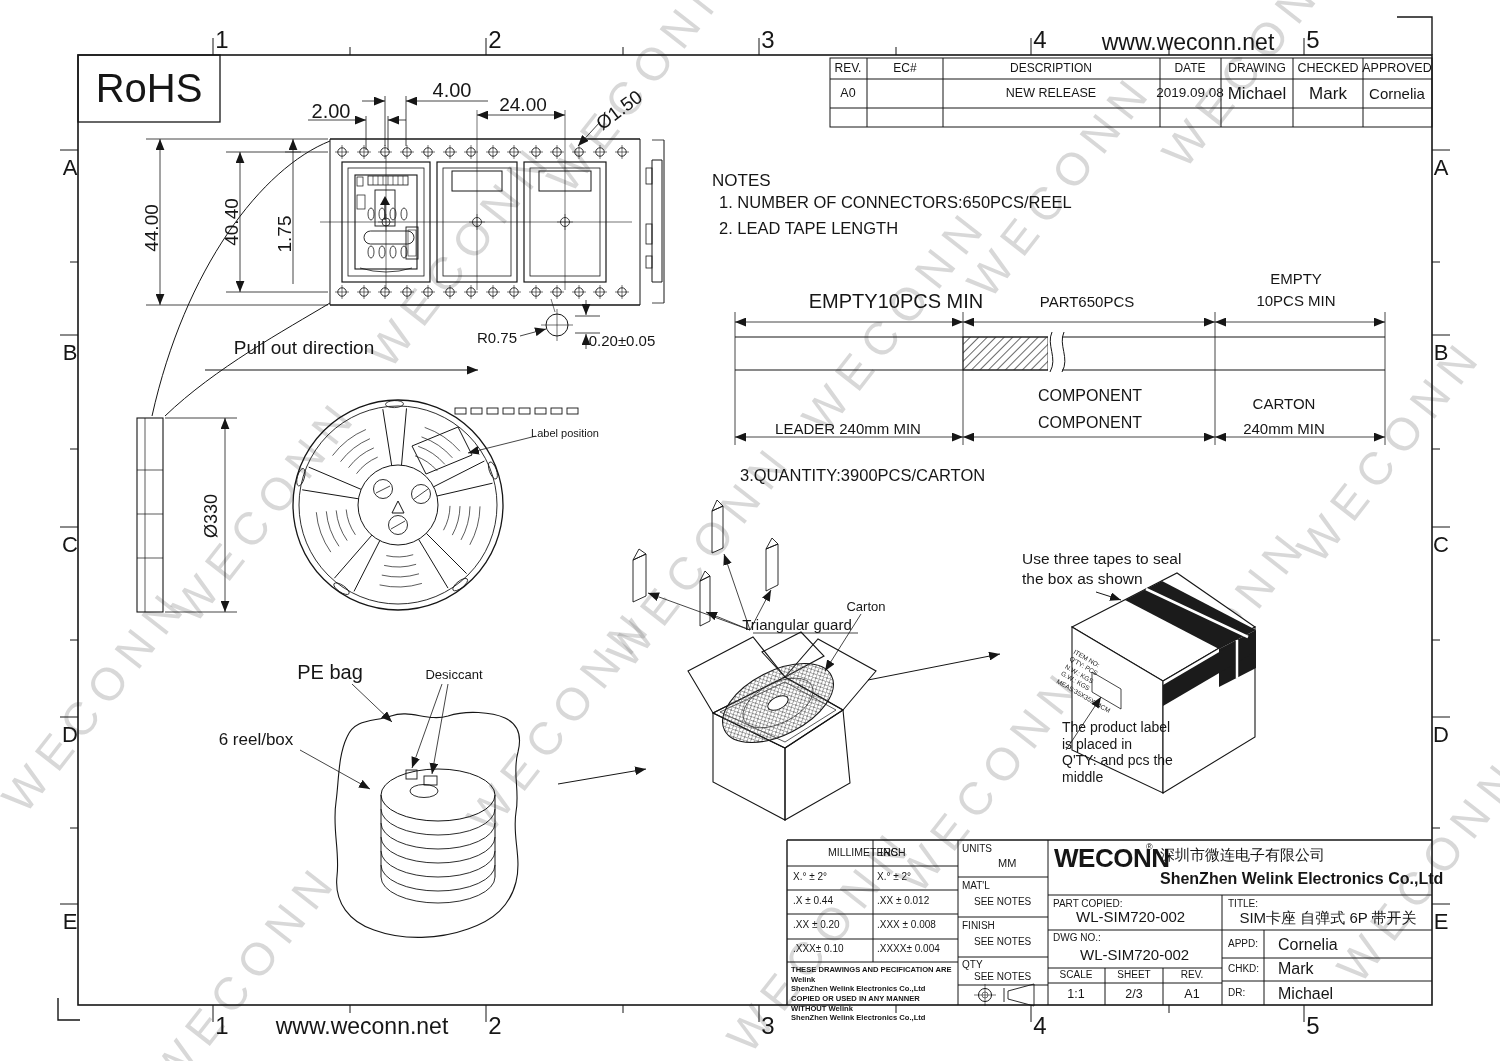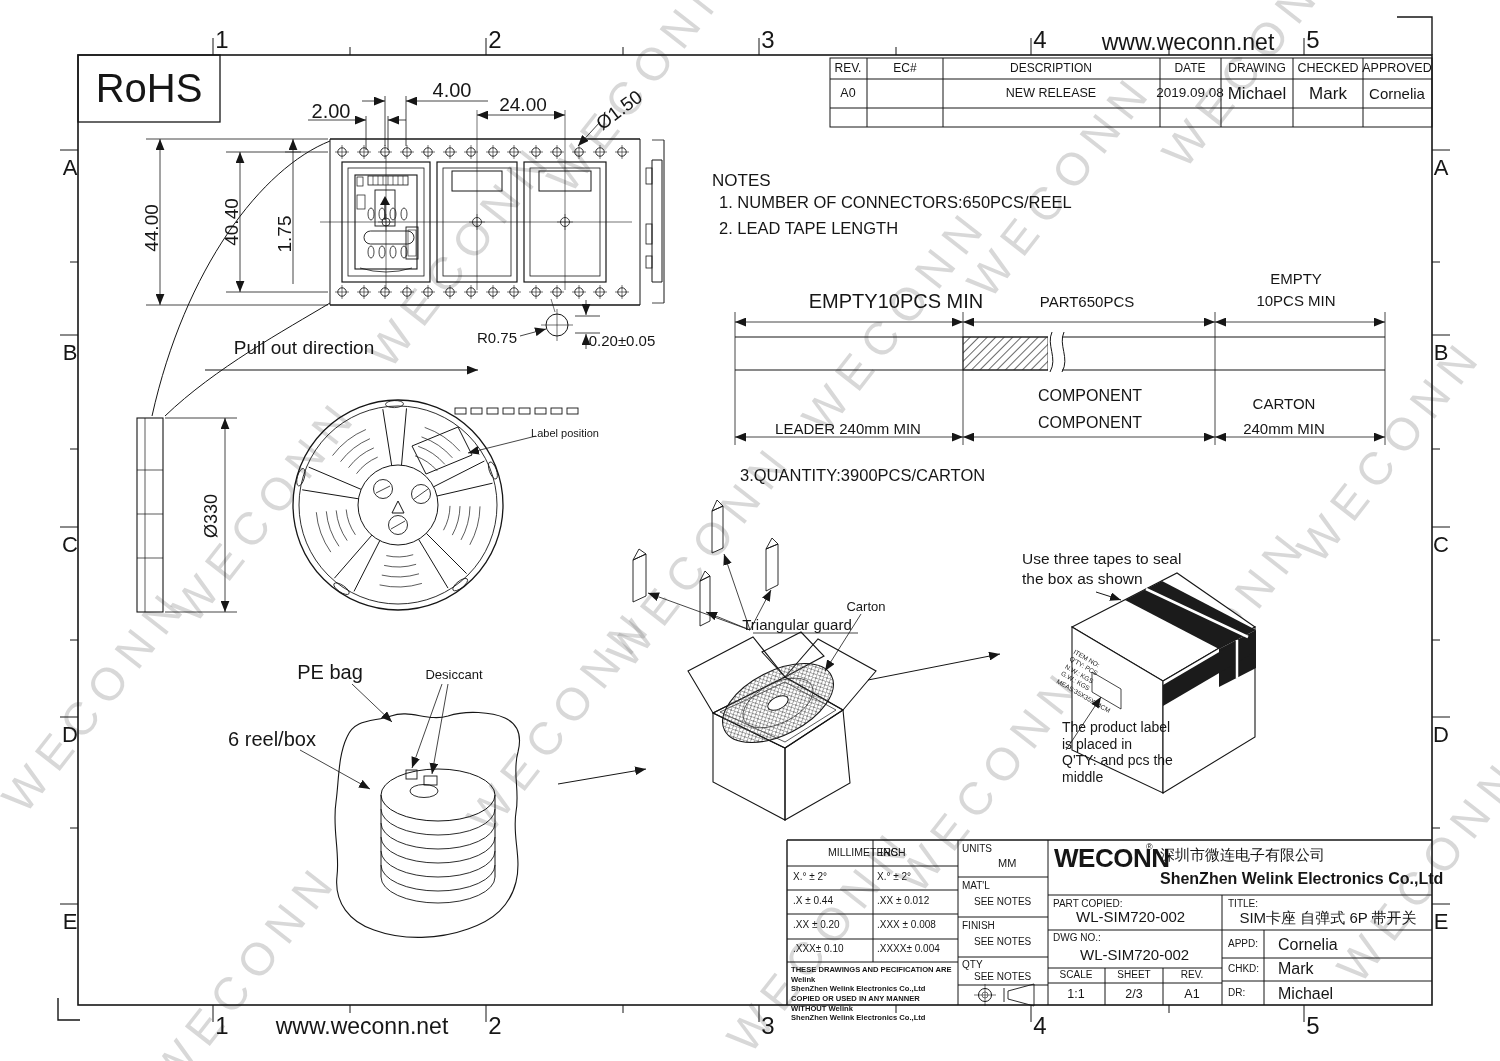--- a/index.html
+++ b/index.html
@@ -532,21 +532,21 @@
   <div class="t c" style="left:1296px;top:278px;font-size:15px">EMPTY</div>
   <div class="t c" style="left:1296px;top:300px;font-size:15px">10PCS MIN</div>
   <div class="t c" style="left:848px;top:428px;font-size:15px">LEADER 240mm MIN</div>
   <div class="t c" style="left:1090px;top:396px;font-size:16px">COMPONENT</div>
   <div class="t c" style="left:1090px;top:423px;font-size:16px">COMPONENT</div>
   <div class="t c" style="left:1284px;top:403px;font-size:15px">CARTON</div>
   <div class="t c" style="left:1284px;top:428px;font-size:15px">240mm MIN</div>
 
   <div class="t c" style="left:330px;top:672px;font-size:20px">PE bag</div>
   <div class="t c" style="left:454px;top:674px;font-size:13px">Desiccant</div>
-  <div class="t c" style="left:272px;top:739px;font-size:20px">6 reel/box</div>
+  <div class="t c" style="left:256px;top:739px;font-size:17px">6 reel/box</div>
   <div class="t c" style="left:797px;top:624px;font-size:15px">Triangular guard</div>
   <div class="t c" style="left:866px;top:606px;font-size:13px">Carton</div>
   <div class="t" style="left:1022px;top:551px;font-size:15.5px">Use three tapes to seal</div>
   <div class="t" style="left:1022px;top:571px;font-size:15.5px">the box as shown</div>
   <div class="t" style="left:1076px;top:648px;transform:rotate(30deg);transform-origin:left top;font-size:6.5px;line-height:1.3">
     <div>ITEM NO:</div>
     <div>Q'TY:   PCS</div>
     <div>N.W.:   KGS</div>
     <div>G.W.:   KGS</div>
     <div>MEAS:35X35X34CM</div>

